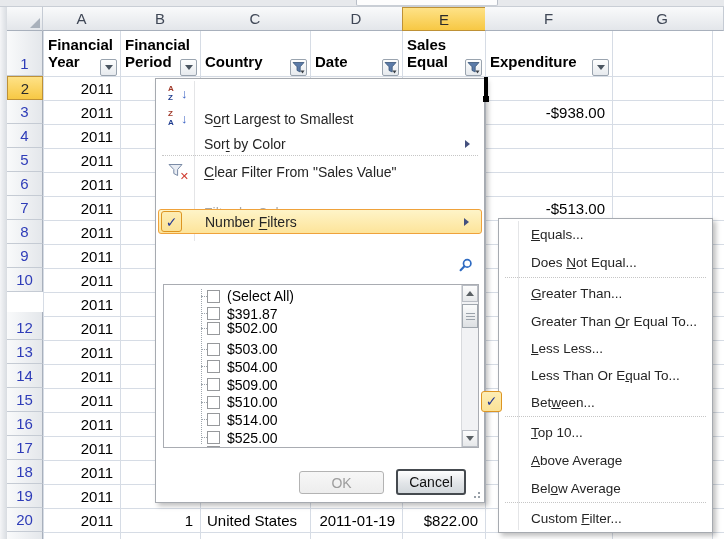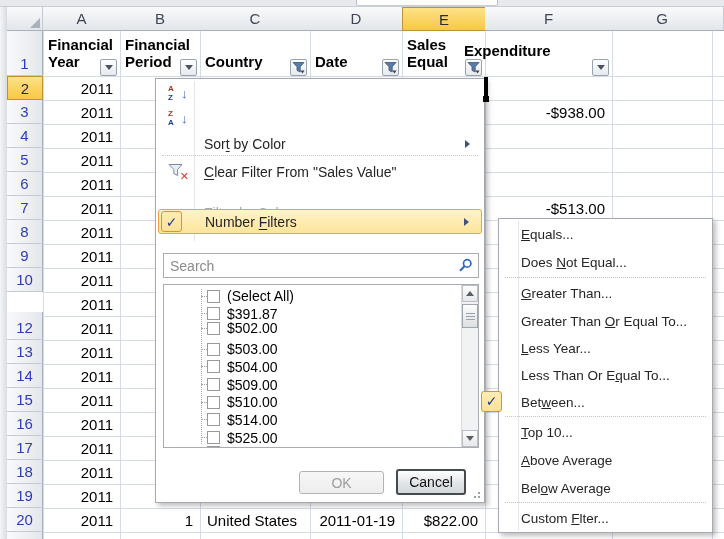--- a/index.html
+++ b/index.html
@@ -63,21 +63,21 @@
   .sthumb{position:absolute;left:0;top:19px;width:16px;height:24px;background:linear-gradient(#FBFCFC,#DDE0E3);border:1px solid #9FA6AD;box-sizing:border-box;display:flex;align-items:center;justify-content:center;}
   .sthumb i{width:9px;height:7px;background:repeating-linear-gradient(to bottom,#9AA2AA 0 1px,transparent 1px 3px);}
   
   .btn{position:absolute;font-family:inherit;font-size:14px;border-radius:3px;cursor:default;}
   #ok-btn{left:143px;top:392px;width:85px;height:23px;background:linear-gradient(#F7F7F7,#EDEDED);border:1px solid #B3B3B3;color:#9D9D9D;}
   #cancel-btn{left:240px;top:390px;width:70px;height:26px;background:linear-gradient(#FEFEFE,#E2E5E8 55%,#D3D8DC);border:2px solid #454A4F;color:#111;}
   .grip{position:absolute;right:3px;bottom:3px;width:10px;height:10px;}
   .grip i{position:absolute;width:2px;height:2px;background:#98A0A8;}
   
   .smi{position:absolute;left:2px;right:2px;height:27px;display:flex;align-items:center;font-size:13.5px;color:#252525;}
-  .smi .txt{position:absolute;left:20px;white-space:nowrap;}
+  .smi .txt{position:absolute;left:30px;white-space:nowrap;}
 </style>
 </head>
 <body>
 
 <div id="screen">
   <div class="abs top-strip"></div>
   <div class="abs namebox-sliver"></div>
   <div class="abs left-strip"></div>
   <div id="grid-root">
       <div class="abs gl-v" style="left: 43px; top: 31px; height: 508px;"></div>
@@ -175,21 +175,21 @@
       <div class="abs hdr-label" style="left: 403px; top: 31px; width: 79px; height: 43px;">
         <span>Sales</span>
         <span>Equal</span>
       </div>
       <div class="abs hdr-btn" style="left: 465px; top: 59px;">
         <svg width="13" height="13">
           <path d="M1 1.5 H12 L8.2 5.8 V11 L5 9.4 V5.8 Z" fill="#5B7BA8" stroke="#3A5578" stroke-width="0.8"></path>
           <path d="M8.5 9.5 h4 l-2 3 z" fill="#3A3F45"></path>
         </svg>
       </div>
-      <div class="abs hdr-label" style="left: 460px; top: 31px; width: 123px; height: 43px; justify-content: center;">
+      <div class="abs hdr-label" style="left: 486px; top: 31px; width: 123px; height: 43px;">
         <span>Expenditure</span>
       </div>
       <div class="abs hdr-btn" style="left: 592px; top: 59px;">
         <div class="abs dd-tri" style="position: static; border-top-width: 5px;"></div>
       </div>
       <div class="abs cell right" style="left: 44px; top: 77px; width: 76px; height: 23px; padding-right: 7px;">2011</div>
       <div class="abs cell right" style="left: 44px; top: 101px; width: 76px; height: 23px; padding-right: 7px;">2011</div>
       <div class="abs cell right" style="left: 44px; top: 125px; width: 76px; height: 23px; padding-right: 7px;">2011</div>
       <div class="abs cell right" style="left: 44px; top: 149px; width: 76px; height: 23px; padding-right: 7px;">2011</div>
       <div class="abs cell right" style="left: 44px; top: 173px; width: 76px; height: 23px; padding-right: 7px;">2011</div>
@@ -223,20 +223,21 @@
         <div class="mi" style="top: 2px;">
           <span class="sorticon">
             <span class="lts">
               <span>A</span>
               <span>Z</span>
             </span>
             <span class="ar">↓</span>
           </span>
         </div>
         <div class="mi" style="top: 27px;">
+          <span class="txt"><span>S</span><u>o</u><span>rt Largest to Smallest</span></span>
           <span class="sorticon">
             <span class="lts">
               <span>Z</span>
               <span>A</span>
             </span>
             <span class="ar">↓</span>
           </span>
         </div>
         <div class="mi" style="top: 52px;">
           <span class="txt"><span>Sor</span><u>t</u><span> by Color</span></span>
@@ -252,21 +253,20 @@
         <div class="mi disabled" style="top: 105px;">
           <span class="txt"><span>F</span><u>i</u><span>lter by Color</span></span>
           <span class="arrow dis"></span>
         </div>
         <div class="mi hl" style="top: 130px;">
           <span class="txt"><span>Number </span><u>F</u><span>ilters</span></span>
           <span class="arrow"></span>
           <span class="checkbox-ico" style="left: 2px; top: 1px;">✓</span>
         </div>
       </div>
-    <input id="search-input" type="text" placeholder="Search" style="">
     <svg class="mag" width="15" height="15">
       <circle cx="9.2" cy="5.4" r="3.7" fill="none" stroke="#2F6BC2" stroke-width="1.7"></circle>
       <line x1="6.4" y1="8.2" x2="2.6" y2="12.2" stroke="#2F6BC2" stroke-width="2.1" stroke-linecap="round"></line>
     </svg>
     <div class="listbox">
       <div class="tree-v"></div>
       <div id="list-items">
           <div class="litem" style="top: 2px;">
             <span class="stub"></span>
             <span class="cb"></span>
@@ -345,38 +345,38 @@
           <span class="txt"><span>Does </span><u>N</u><span>ot Equal...</span></span>
         </div>
         <div class="sep" style="left: 6px; right: 6px; top: 58px;"></div>
         <div class="smi" style="top: 60.5px;">
           <span class="txt"><span></span><u>G</u><span>reater Than...</span></span>
         </div>
         <div class="smi" style="top: 88.5px;">
           <span class="txt"><span>Greater Than </span><u>O</u><span>r Equal To...</span></span>
         </div>
         <div class="smi" style="top: 115.5px;">
-          <span class="txt"><span></span><u>L</u><span>ess Year...</span></span>
+          <span class="txt"><span></span><u>L</u><span>ess Less...</span></span>
         </div>
         <div class="smi" style="top: 142.5px;">
           <span class="txt"><span>Less Than Or E</span><u>q</u><span>ual To...</span></span>
         </div>
         <div class="smi" style="top: 169.5px;">
           <span class="txt"><span>Bet</span><u>w</u><span>een...</span></span>
           <span class="checkbox-ico" style="left: -20px; top: 2px;">✓</span>
         </div>
         <div class="sep" style="left: 6px; right: 6px; top: 197px;"></div>
         <div class="smi" style="top: 199.5px;">
           <span class="txt"><span></span><u>T</u><span>op 10...</span></span>
         </div>
         <div class="smi" style="top: 227.5px;">
           <span class="txt"><span></span><u>A</u><span>bove Average</span></span>
         </div>
         <div class="smi" style="top: 255.5px;">
           <span class="txt"><span>Bel</span><u>o</u><span>w Average</span></span>
         </div>
         <div class="sep" style="left: 6px; right: 6px; top: 283px;"></div>
         <div class="smi" style="top: 285.5px;">
-          <span class="txt"><span>Custom </span><u>F</u><span>lter...</span></span>
+          <span class="txt"><span>Custom </span><u>F</u><span>ilter...</span></span>
         </div>
       </div>
   </div>
 </div>
 
 </body></html>

